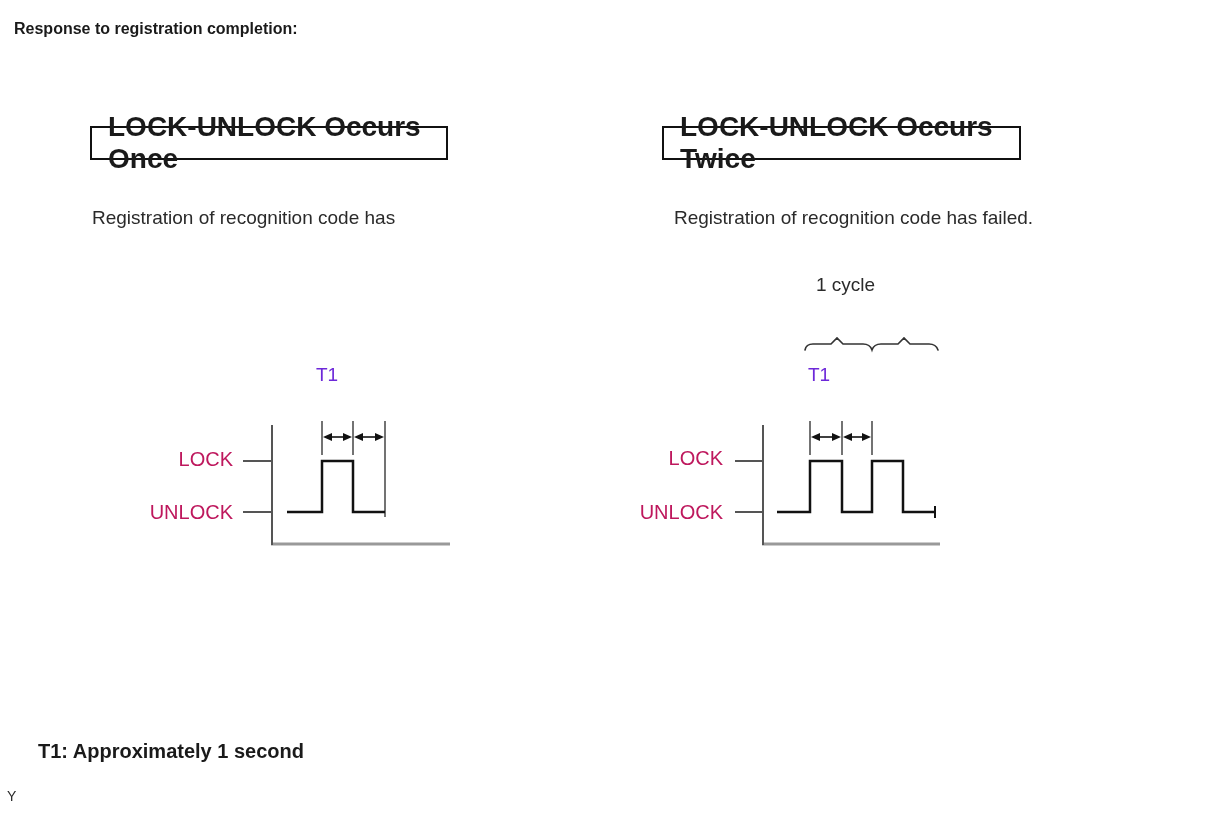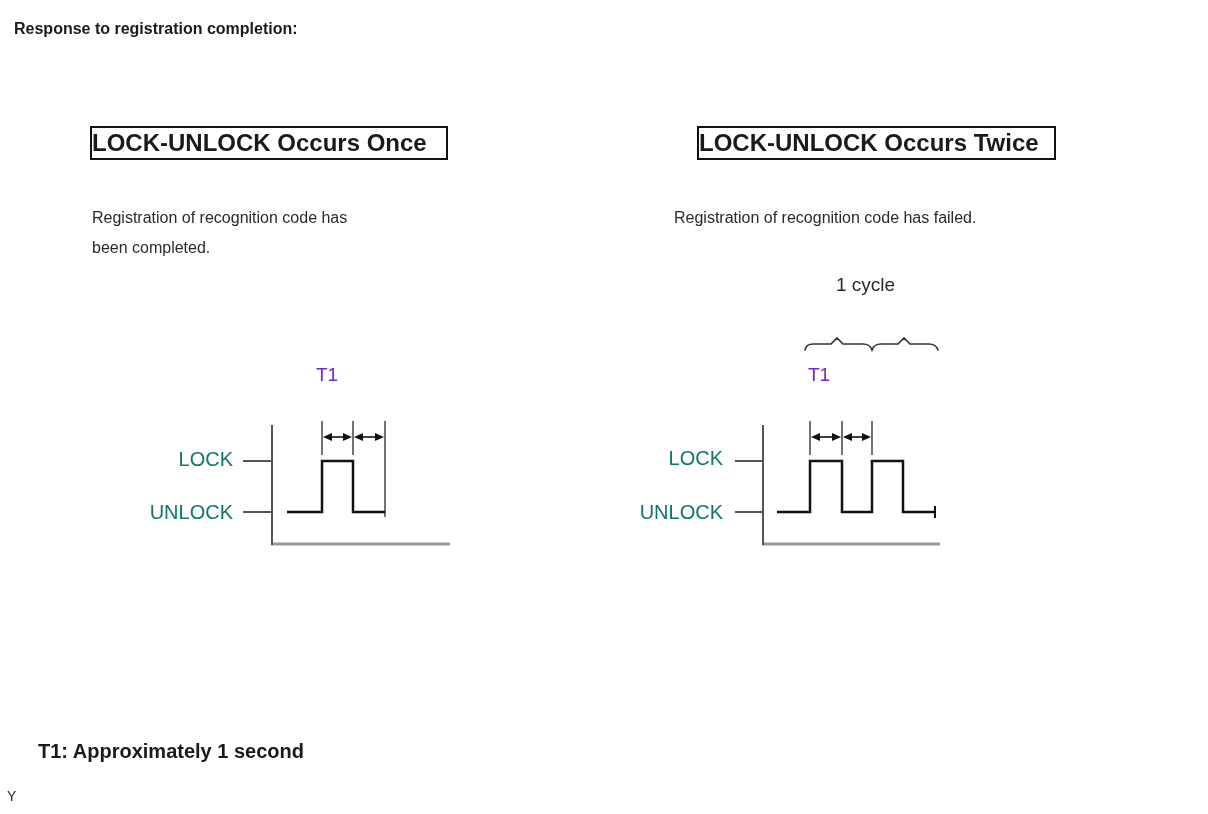--- a/index.html
+++ b/index.html
@@ -13,45 +13,45 @@
   }
   .abs { position: absolute; }
   .page-title {
     left: 14px; top: 20px;
     font-size: 16px; font-weight: bold;
   }
   .heading-box {
     top: 126px; height: 34px;
     border: 2px solid #111111;
     display: flex; align-items: center;
-    padding-left: 0;
-    font-size: 24px; font-weight: bold;
+    padding-left: 16px;
+    font-size: 28px; font-weight: bold;
     background: #ffffff;
   }
   .heading-box.left  { left: 90px;  width: 358px; }
-  .heading-box.right { left: 697px; width: 359px; }
+  .heading-box.right { left: 662px; width: 359px; }
   .desc {
     top: 203px;
-    font-size: 16px; line-height: 30px;
+    font-size: 19px; line-height: 30px;
     color: #2a2a2a;
   }
   .desc.left  { left: 92px; }
   .desc.right { left: 674px; }
   .cycle-label {
-    left: 836px; top: 274px;
+    left: 816px; top: 274px;
     font-size: 19px; color: #2a2a2a;
   }
   .t1-label {
     font-size: 19px; color: #6d28d9;
   }
   .t1-label.left  { left: 316px; top: 364px; }
   .t1-label.right { left: 808px; top: 364px; }
   .level-label {
     width: 104px; text-align: right;
-    font-size: 20px; color: #0f766e;
+    font-size: 20px; color: #be185d;
   }
   .level-label.lock-left    { left: 129px; top: 448px; }
   .level-label.unlock-left  { left: 129px; top: 501px; }
   .level-label.lock-right   { left: 619px; top: 447px; }
   .level-label.unlock-right { left: 619px; top: 501px; }
   .footnote {
     left: 38px; top: 740px;
     font-size: 20px; font-weight: bold; text-align: center;
   }
   .corner-mark {
@@ -68,21 +68,20 @@
 <div class="abs heading-box left">
   <span>LOCK-UNLOCK Occurs Once</span>
 </div>
 
 <div class="abs heading-box right">
   <span>LOCK-UNLOCK Occurs Twice</span>
 </div>
 
 <div class="abs desc left">
   <div>Registration of recognition code has</div>
-  <div>been completed.</div>
 </div>
 
 <div class="abs desc right">
   <div>Registration of recognition code has failed.</div>
 </div>
 
 <div class="abs cycle-label">1 cycle</div>
 
 <svg class="abs" style="left:800px; top:330px;" width="145" height="24" viewBox="0 0 145 24">
   <path d="M5,20 Q6,14 13,14 L31,14 L37,8 L43,14 L63,14 Q70,14 72,20

